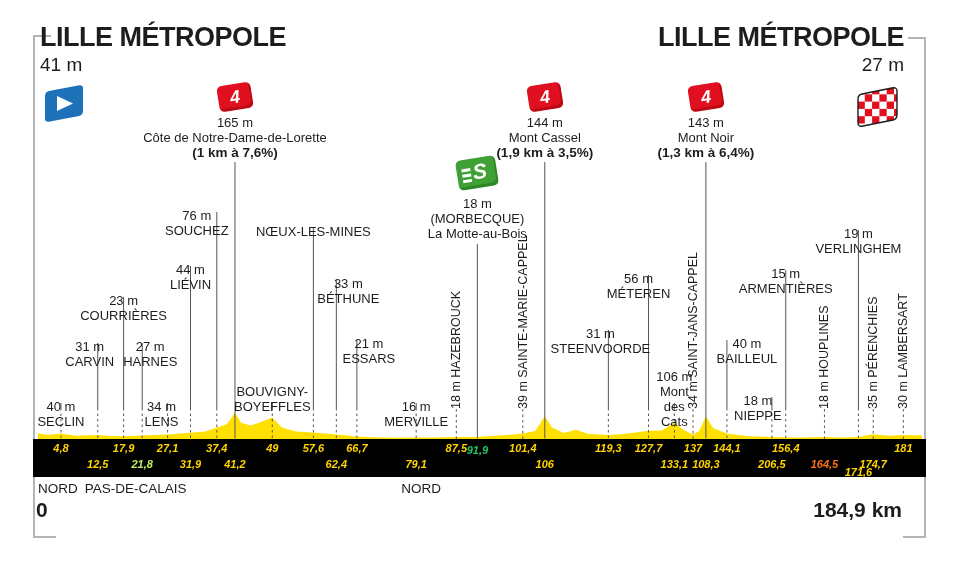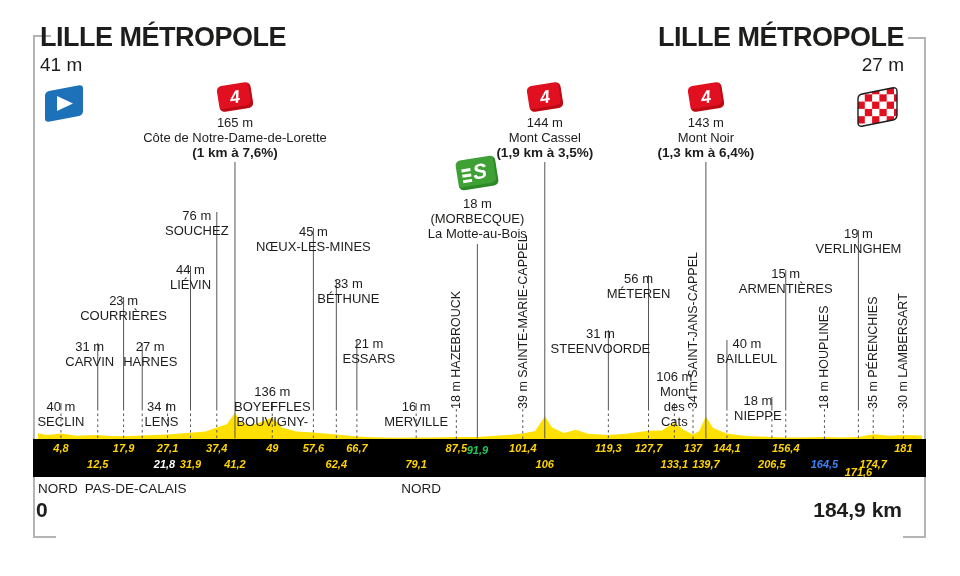--- a/index.html
+++ b/index.html
@@ -161,26 +161,24 @@
       </div>
       <div class="town-label" style="left: 190.513px; top: 234px;">
         <div>44 m</div>
         <div>LIÉVIN</div>
       </div>
       <div class="town-label" style="left: 196.808px; top: 180px;">
         <div>76 m</div>
         <div>SOUCHEZ</div>
       </div>
       <div class="town-label" style="left: 272.267px; top: 356px;">
-        <div>136 m</div>
+        <div>BOUVIGNY-</div>
         <div>BOYEFFLES</div>
-        <div>BOUVIGNY-</div>
       </div>
       <div class="town-label" style="left: 313.383px; top: 196px;">
-        <div>45 m</div>
         <div>NŒUX-LES-MINES</div>
       </div>
       <div class="town-label" style="left: 348.332px; top: 248px;">
         <div>33 m</div>
         <div>BÉTHUNE</div>
       </div>
       <div class="town-label" style="left: 368.89px; top: 308px;">
         <div>21 m</div>
         <div>ESSARS</div>
       </div>
@@ -250,43 +248,43 @@
         <div>18 m</div>
         <div>(MORBECQUE)</div>
         <div>La Motte-au-Bois</div>
       </div>
     </div>
 
   <div id="kmbar">
       <div class="km-num" style="color: rgb(255, 212, 0); left: 27.9486px; top: 3px;">4,8</div>
       <div class="km-num" style="color: rgb(255, 212, 0); left: 64.762px; top: 19px;">12,5</div>
       <div class="km-num" style="color: rgb(255, 212, 0); left: 90.5792px; top: 3px;">17,9</div>
-      <div class="km-num" style="color: #ffffff; left: 109.225px; top: 19px; text-align: right;">21,8</div>
+      <div class="km-num" style="color: #bef264; left: 109.225px; top: 19px;">21,8</div>
       <div class="km-num" style="color: rgb(255, 212, 0); left: 134.564px; top: 3px;">27,1</div>
       <div class="km-num" style="color: rgb(255, 212, 0); left: 157.513px; top: 19px;">31,9</div>
       <div class="km-num" style="color: rgb(255, 212, 0); left: 183.808px; top: 3px;">37,4</div>
       <div class="km-num" style="color: rgb(255, 212, 0); left: 201.976px; top: 19px;">41,2</div>
       <div class="km-num" style="color: rgb(255, 212, 0); left: 239.267px; top: 3px;">49</div>
       <div class="km-num" style="color: rgb(255, 212, 0); left: 280.383px; top: 3px;">57,6</div>
       <div class="km-num" style="color: rgb(255, 212, 0); left: 303.332px; top: 19px;">62,4</div>
       <div class="km-num" style="color: rgb(255, 212, 0); left: 323.89px; top: 3px;">66,7</div>
       <div class="km-num" style="color: rgb(255, 212, 0); left: 383.174px; top: 19px;">79,1</div>
       <div class="km-num" style="color: rgb(255, 212, 0); left: 423.334px; top: 3px;">87,5</div>
       <div class="km-num" style="color: #22c55e; left: 444.37px; top: 5px;">91,9</div>
       <div class="km-num" style="color: rgb(255, 212, 0); left: 489.79px; top: 3px;">101,4</div>
       <div class="km-num" style="color: rgb(255, 212, 0); left: 511.782px; top: 19px;">106</div>
       <div class="km-num" style="color: rgb(255, 212, 0); left: 575.369px; top: 3px;">119,3</div>
       <div class="km-num" style="color: rgb(255, 212, 0); left: 615.529px; top: 3px;">127,7</div>
       <div class="km-num" style="color: rgb(255, 212, 0); left: 641.346px; top: 19px;">133,1</div>
       <div class="km-num" style="color: rgb(255, 212, 0); left: 659.992px; top: 3px;">137</div>
-      <div class="km-num" style="color: rgb(255, 212, 0); left: 672.9px; top: 19px;">139,7</div>
+      <div class="km-num" style="color: rgb(255, 212, 0); left: 672.9px; top: 19px;">108,3</div>
       <div class="km-num" style="color: rgb(255, 212, 0); left: 693.937px; top: 3px;">144,1</div>
       <div class="km-num" style="color: rgb(255, 212, 0); left: 738.878px; top: 19px;">206,5</div>
       <div class="km-num" style="color: rgb(255, 212, 0); left: 752.743px; top: 3px;">156,4</div>
-      <div class="km-num" style="color: #3b82f6; left: 791.468px; top: 19px;">164,5</div>
+      <div class="km-num" style="color: #f97316; left: 791.468px; top: 19px;">164,5</div>
       <div class="km-num" style="color: rgb(255, 212, 0); left: 825.413px; top: 3px; margin-top: 24px;">171,6</div>
       <div class="km-num" style="color: rgb(255, 212, 0); left: 840.234px; top: 19px;">174,7</div>
       <div class="km-num" style="color: rgb(255, 212, 0); left: 870.354px; top: 3px;">181</div>
     </div>
 
   <div id="regions">
       <div class="region-label" style="left: 38px;">NORD</div>
       <div class="region-label" style="left: 84.8534px;">PAS-DE-CALAIS</div>
       <div class="region-label" style="left: 401.353px;">NORD</div>
     </div>

